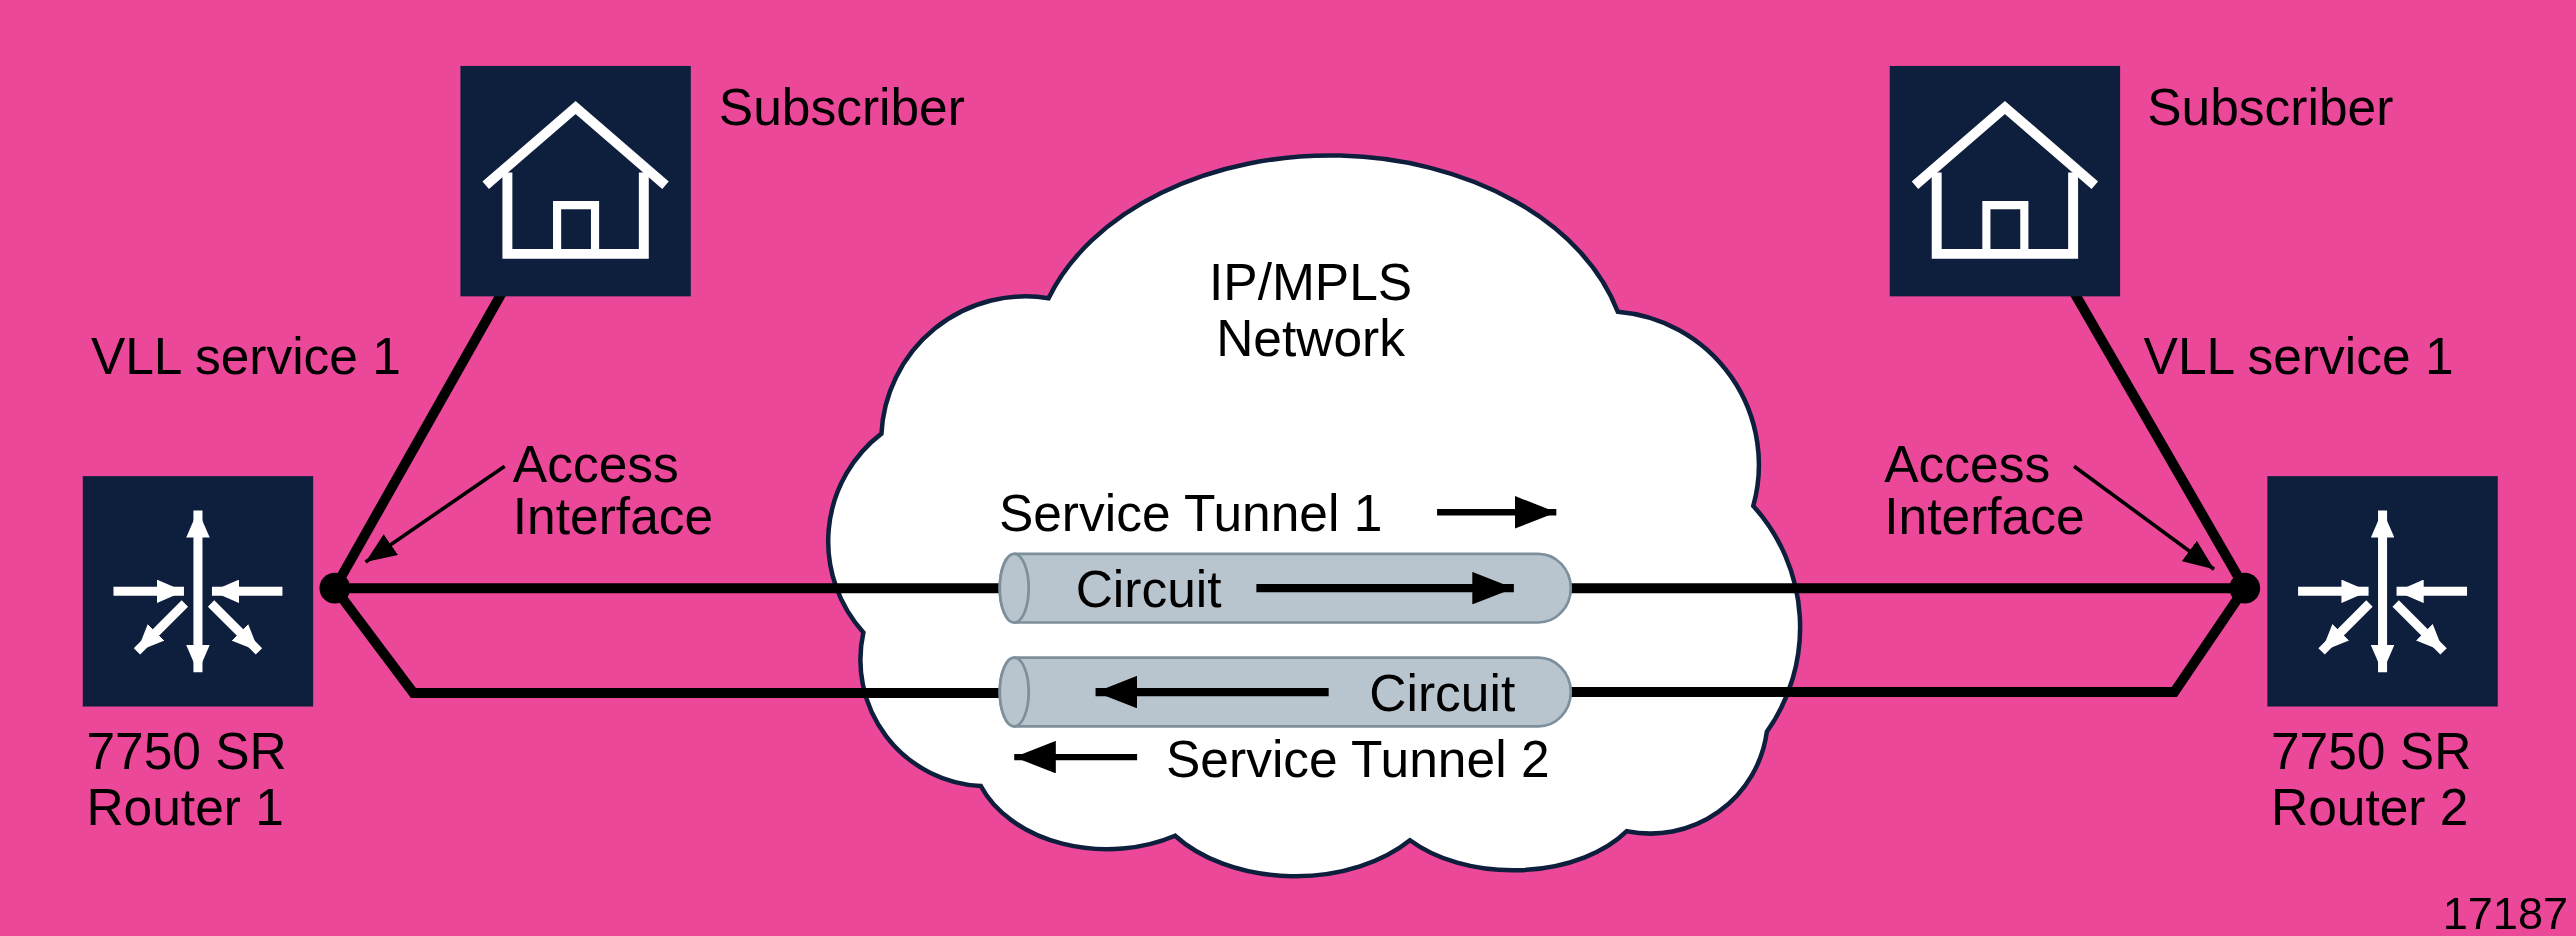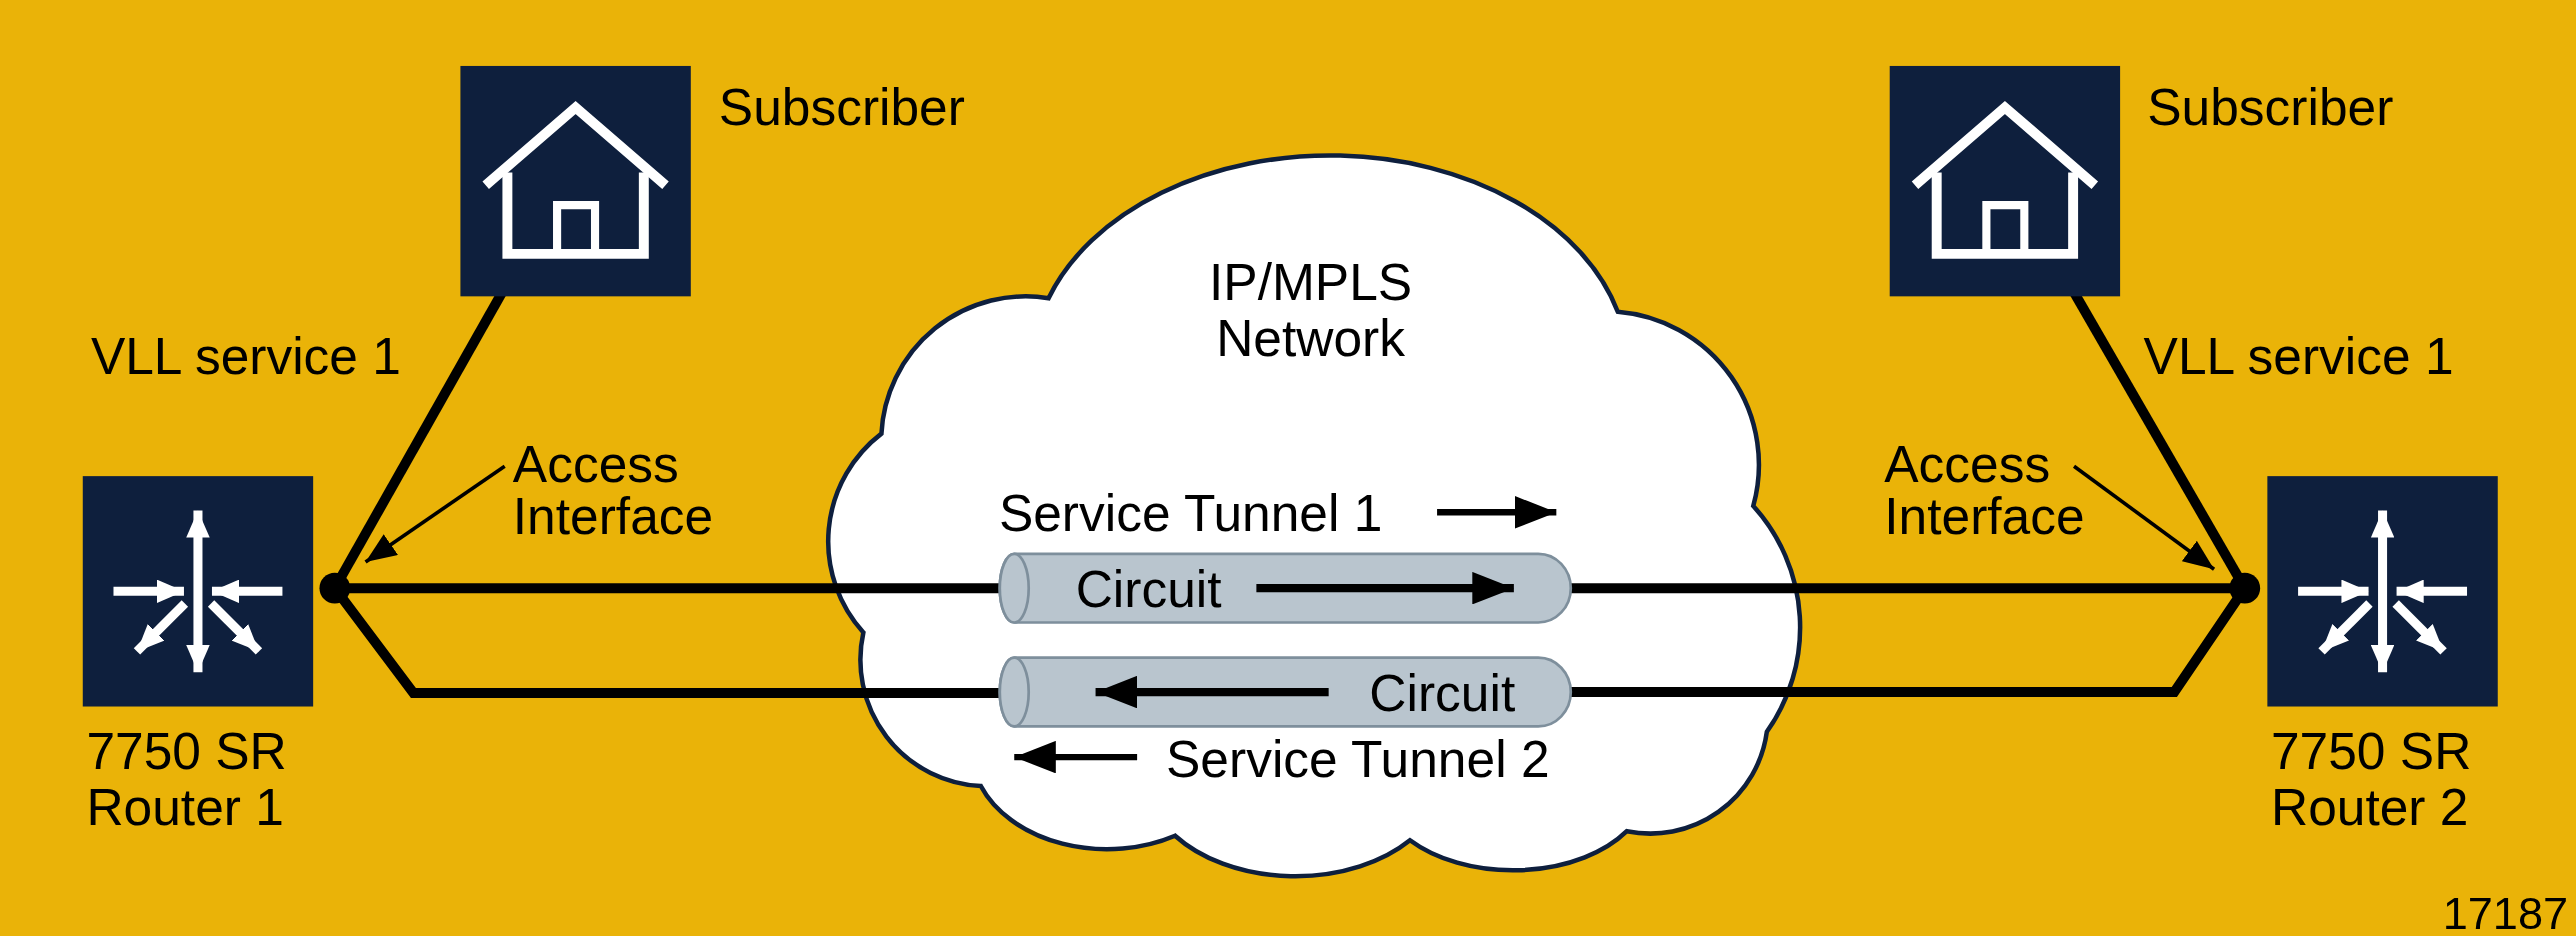--- a/index.html
+++ b/index.html
@@ -1,17 +1,17 @@
 <!DOCTYPE html>
 <html style="font-size:14.5px"><head>
 <meta charset="utf-8">
 <title>VLL service diagram</title>
 <style>
   html, body { margin: 0; padding: 0; background: #ffffff; }
-  .stage { position: relative; width: 2576px; height: 936px; background: #eab308; overflow: hidden; }
+  .stage { position: relative; width: 2576px; height: 936px; background: #ec4899; overflow: hidden; }
   svg { display: block; }
   .lbl {
     font-family: "Liberation Sans", sans-serif;
     font-size: 57px;
     fill: #000000;
   }
   .lbl-mid { text-anchor: middle; }
   .lbl-end { text-anchor: end; }
   .lbl-fig { font-size: 50px; }
   .thick { stroke: #000000; stroke-width: 11; fill: none; stroke-linejoin: miter; }

